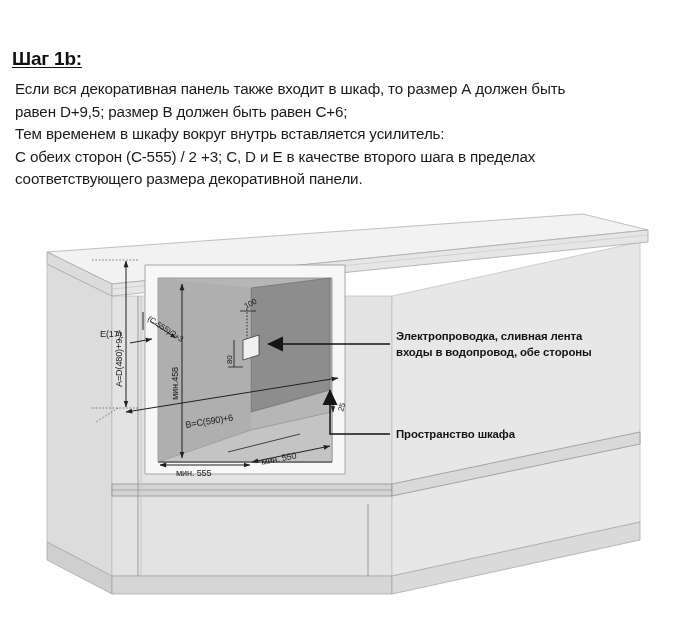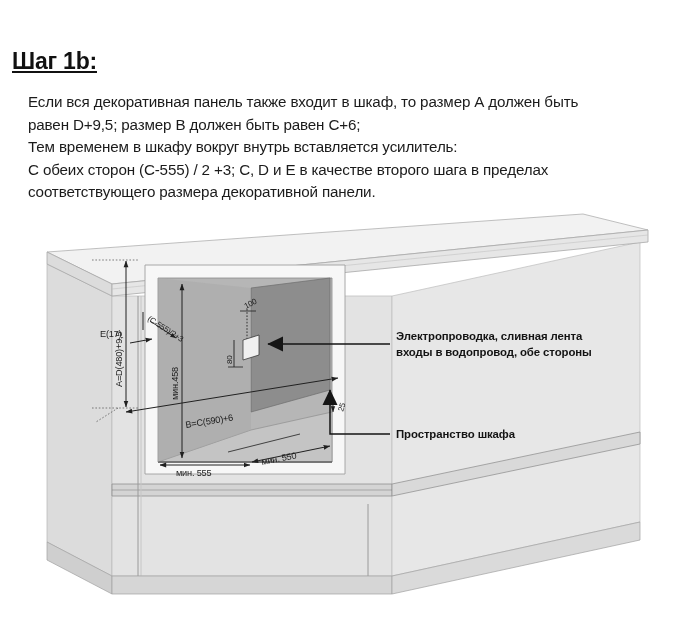--- a/index.html
+++ b/index.html
@@ -17,32 +17,32 @@
   }
 
   
   .textblock {
     position: absolute;
     left: 12px;
     top: 48px;
     width: 656px;
   }
   .step-title {
-    font-size: 23px;
+    font-size: 19px;
     font-weight: bold;
     letter-spacing: -0.2px;
     text-decoration: underline;
     text-underline-offset: 2px;
     margin: 0 0 8px 0;
     color: #111;
   }
   .para {
     font-size: 15.2px;
     line-height: 22.6px;
-    margin: 16px;
+    margin: 3px;
     color: #1b1b1b;
     letter-spacing: -0.15px;
     white-space: pre-line;
   }
 
   
   .diagram-wrap {
     position: absolute;
     left: 0;
     top: 212px;

